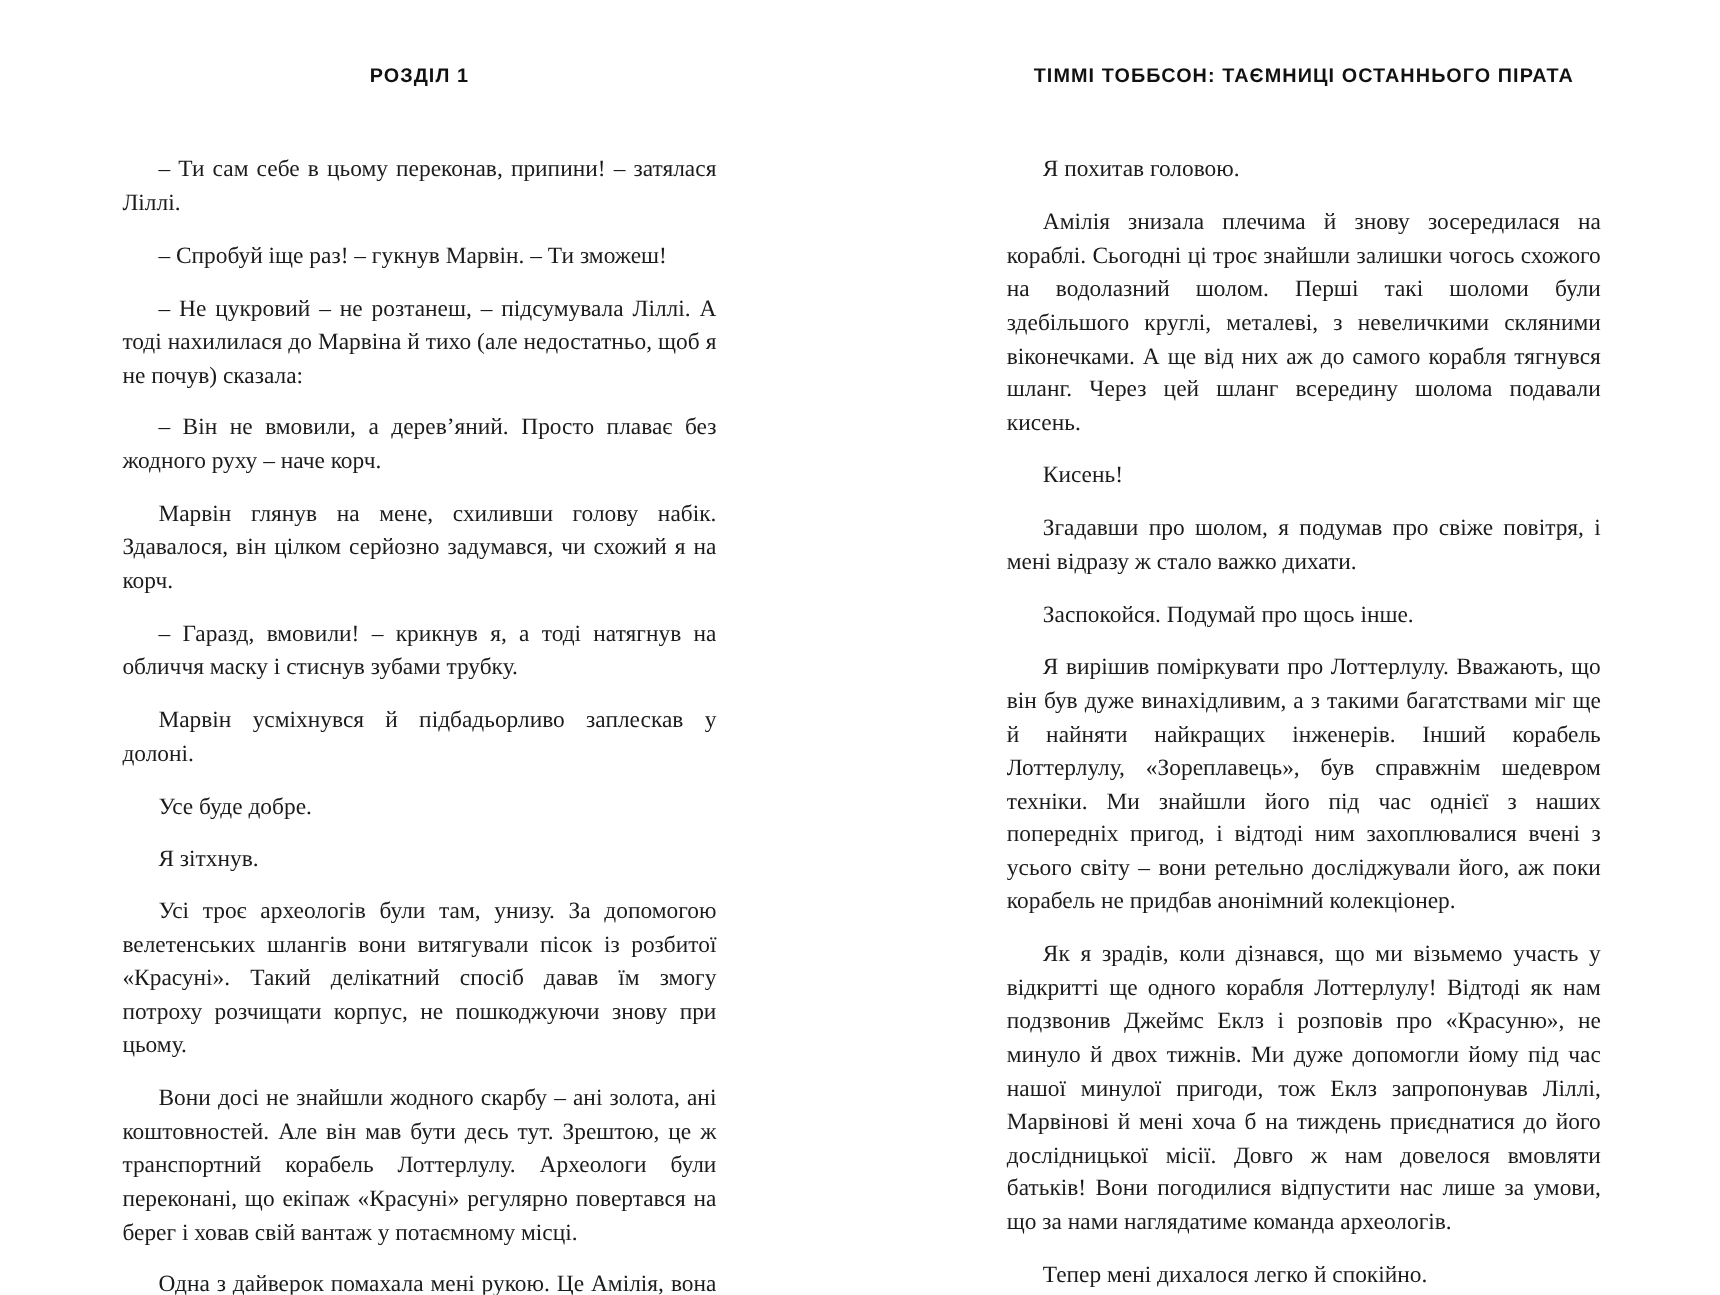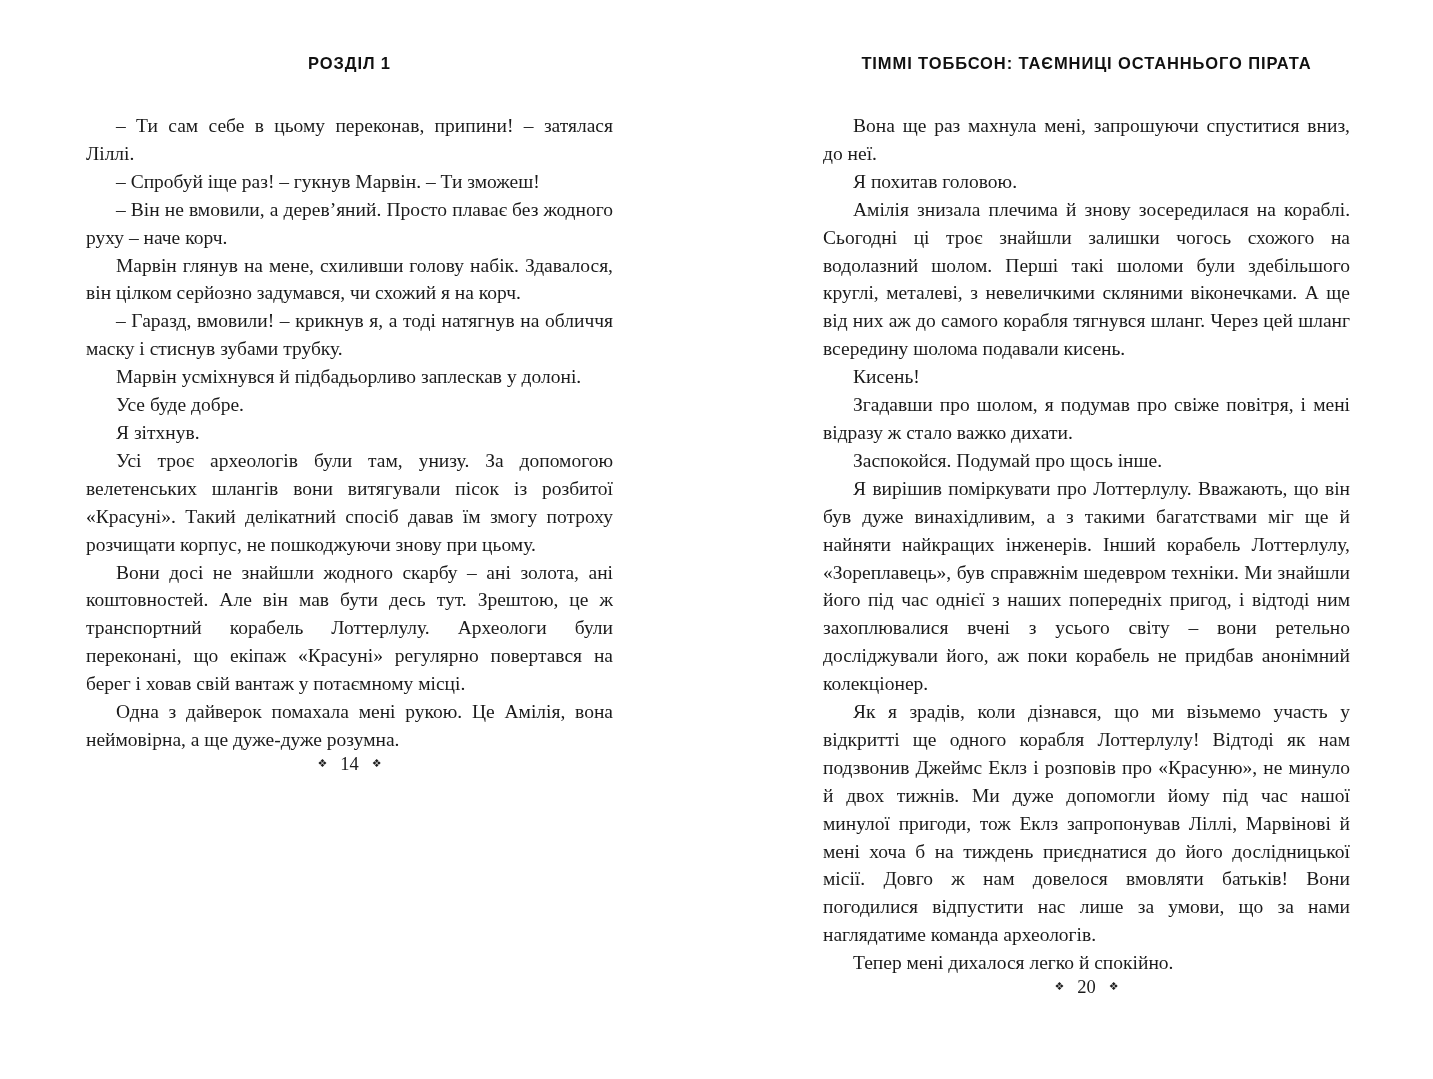--- a/index.html
+++ b/index.html
@@ -38,21 +38,21 @@
   .page-body {
     margin-top: 39px;
     flex: 1 1 auto;
     text-align: justify;
     font-size: 19.5px;
     line-height: 27.9px;
     hyphens: auto;
     -webkit-hyphens: auto;
   }
   .page-body p.para {
-    margin: 0;
+    margin: 16px;
     text-indent: 30px;
   }
   .page-body p.para.italic {
   }
   .page-footer {
     flex: 0 0 auto;
     margin-bottom: 52px;
     text-align: center;
     white-space: nowrap;
   }
@@ -75,39 +75,39 @@
 </head>
 <body>
 
 <div class="spread">
 
   <div class="page">
     <div class="page-header">РОЗДІЛ 1</div>
     <div class="page-body">
         <p class="para">– Ти сам себе в цьому переконав, припини! – затялася Ліллі.</p>
         <p class="para">– Спробуй іще раз! – гукнув Марвін. – Ти зможеш!</p>
+        <p class="para">– Не цукровий – не розтанеш, – підсумувала Ліллі. А тоді нахилилася до Марвіна й тихо (але недостатньо, щоб я не почув) сказала:</p>
         <p class="para">– Він не вмовили, а дерев’яний. Просто плаває без жодного руху – наче корч.</p>
         <p class="para">Марвін глянув на мене, схиливши голову набік. Здавалося, він цілком серйозно задумався, чи схожий я на корч.</p>
         <p class="para">– Гаразд, вмовили! – крикнув я, а тоді натягнув на обличчя маску і стиснув зубами трубку.</p>
         <p class="para">Марвін усміхнувся й підбадьорливо заплескав у долоні.</p>
         <p class="para italic">Усе буде добре.</p>
         <p class="para">Я зітхнув.</p>
         <p class="para">Усі троє археологів були там, унизу. За допомогою велетенських шлангів вони витягували пісок із розбитої «Красуні». Такий делікатний спосіб давав їм змогу потроху розчищати корпус, не пошкоджуючи знову при цьому.</p>
         <p class="para">Вони досі не знайшли жодного скарбу – ані золота, ані коштовностей. Але він мав бути десь тут. Зрештою, це ж транспортний корабель Лоттерлулу. Археологи були переконані, що екіпаж «Красуні» регулярно повертався на берег і ховав свій вантаж у потаємному місці.</p>
         <p class="para">Одна з дайверок помахала мені рукою. Це Амілія, вона неймовірна, а ще дуже-дуже розумна.</p>
       </div>
     <div class="page-footer">
       <span class="ornament">❖</span><span class="page-number">14</span><span class="ornament">❖</span>
     </div>
   </div>
 
   <div class="page">
     <div class="page-header">ТІММІ ТОББСОН: ТАЄМНИЦІ ОСТАННЬОГО ПІРАТА</div>
     <div class="page-body">
-        <p class="para">Вона ще раз махнула мені, запрошуючи спуститися вниз, до неї.</p>
         <p class="para">Я похитав головою.</p>
         <p class="para">Амілія знизала плечима й знову зосередилася на кораблі. Сьогодні ці троє знайшли залишки чогось схожого на водолазний шолом. Перші такі шоломи були здебільшого круглі, металеві, з невеличкими скляними віконечками. А ще від них аж до самого корабля тягнувся шланг. Через цей шланг всередину шолома подавали кисень.</p>
         <p class="para italic">Кисень!</p>
         <p class="para">Згадавши про шолом, я подумав про свіже повітря, і мені відразу ж стало важко дихати.</p>
         <p class="para italic">Заспокойся. Подумай про щось інше.</p>
         <p class="para">Я вирішив поміркувати про Лоттерлулу. Вважають, що він був дуже винахідливим, а з такими багатствами міг ще й найняти найкращих інженерів. Інший корабель Лоттерлулу, «Зореплавець», був справжнім шедевром техніки. Ми знайшли його під час однієї з наших попередніх пригод, і відтоді ним захоплювалися вчені з усього світу – вони ретельно досліджували його, аж поки корабель не придбав анонімний колекціонер.</p>
         <p class="para">Як я зрадів, коли дізнався, що ми візьмемо участь у відкритті ще одного корабля Лоттерлулу! Відтоді як нам подзвонив Джеймс Еклз і розповів про «Красуню», не минуло й двох тижнів. Ми дуже допомогли йому під час нашої минулої пригоди, тож Еклз запропонував Ліллі, Марвінові й мені хоча б на тиждень приєднатися до його дослідницької місії. Довго ж нам довелося вмовляти батьків! Вони погодилися відпустити нас лише за умови, що за нами наглядатиме команда археологів.</p>
         <p class="para">Тепер мені дихалося легко й спокійно.</p>
       </div>
     <div class="page-footer">

